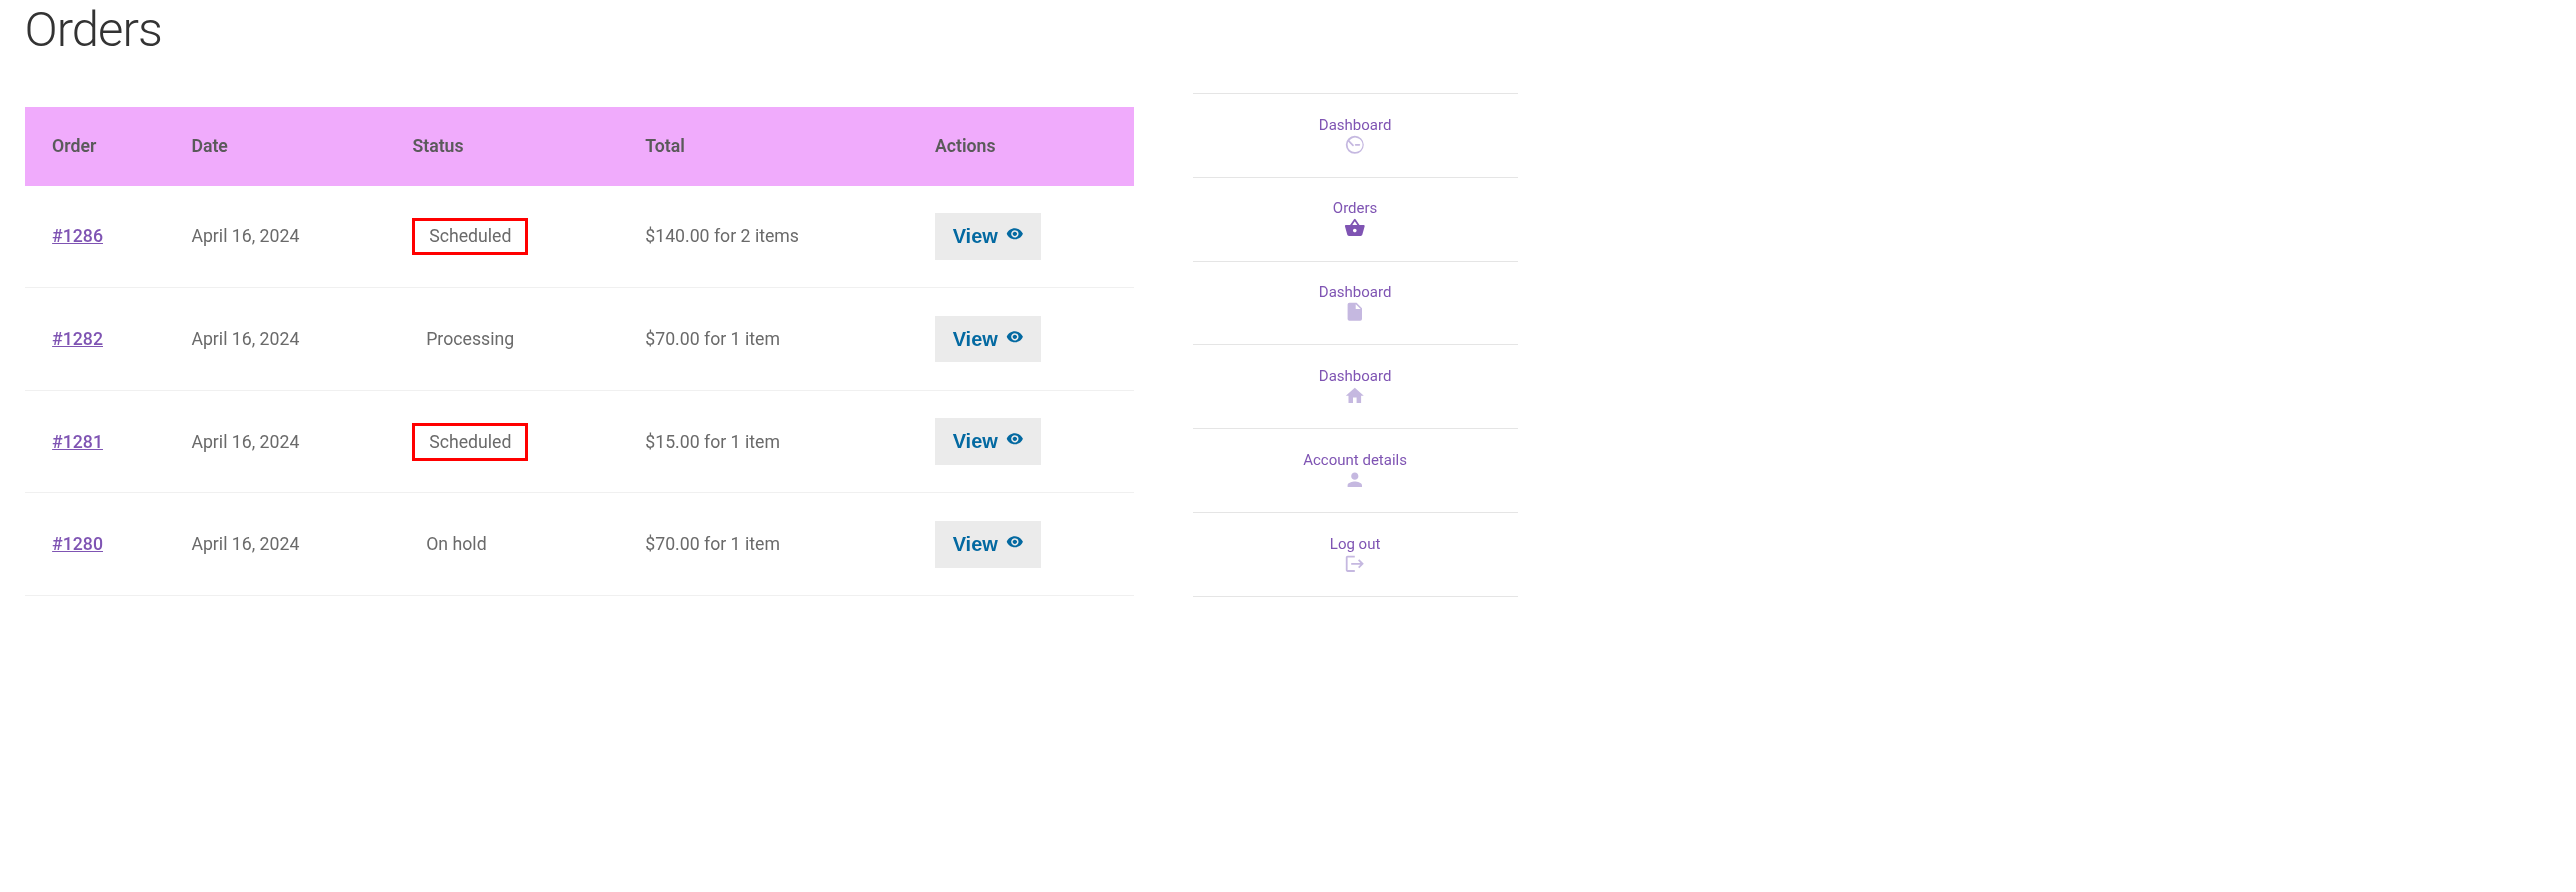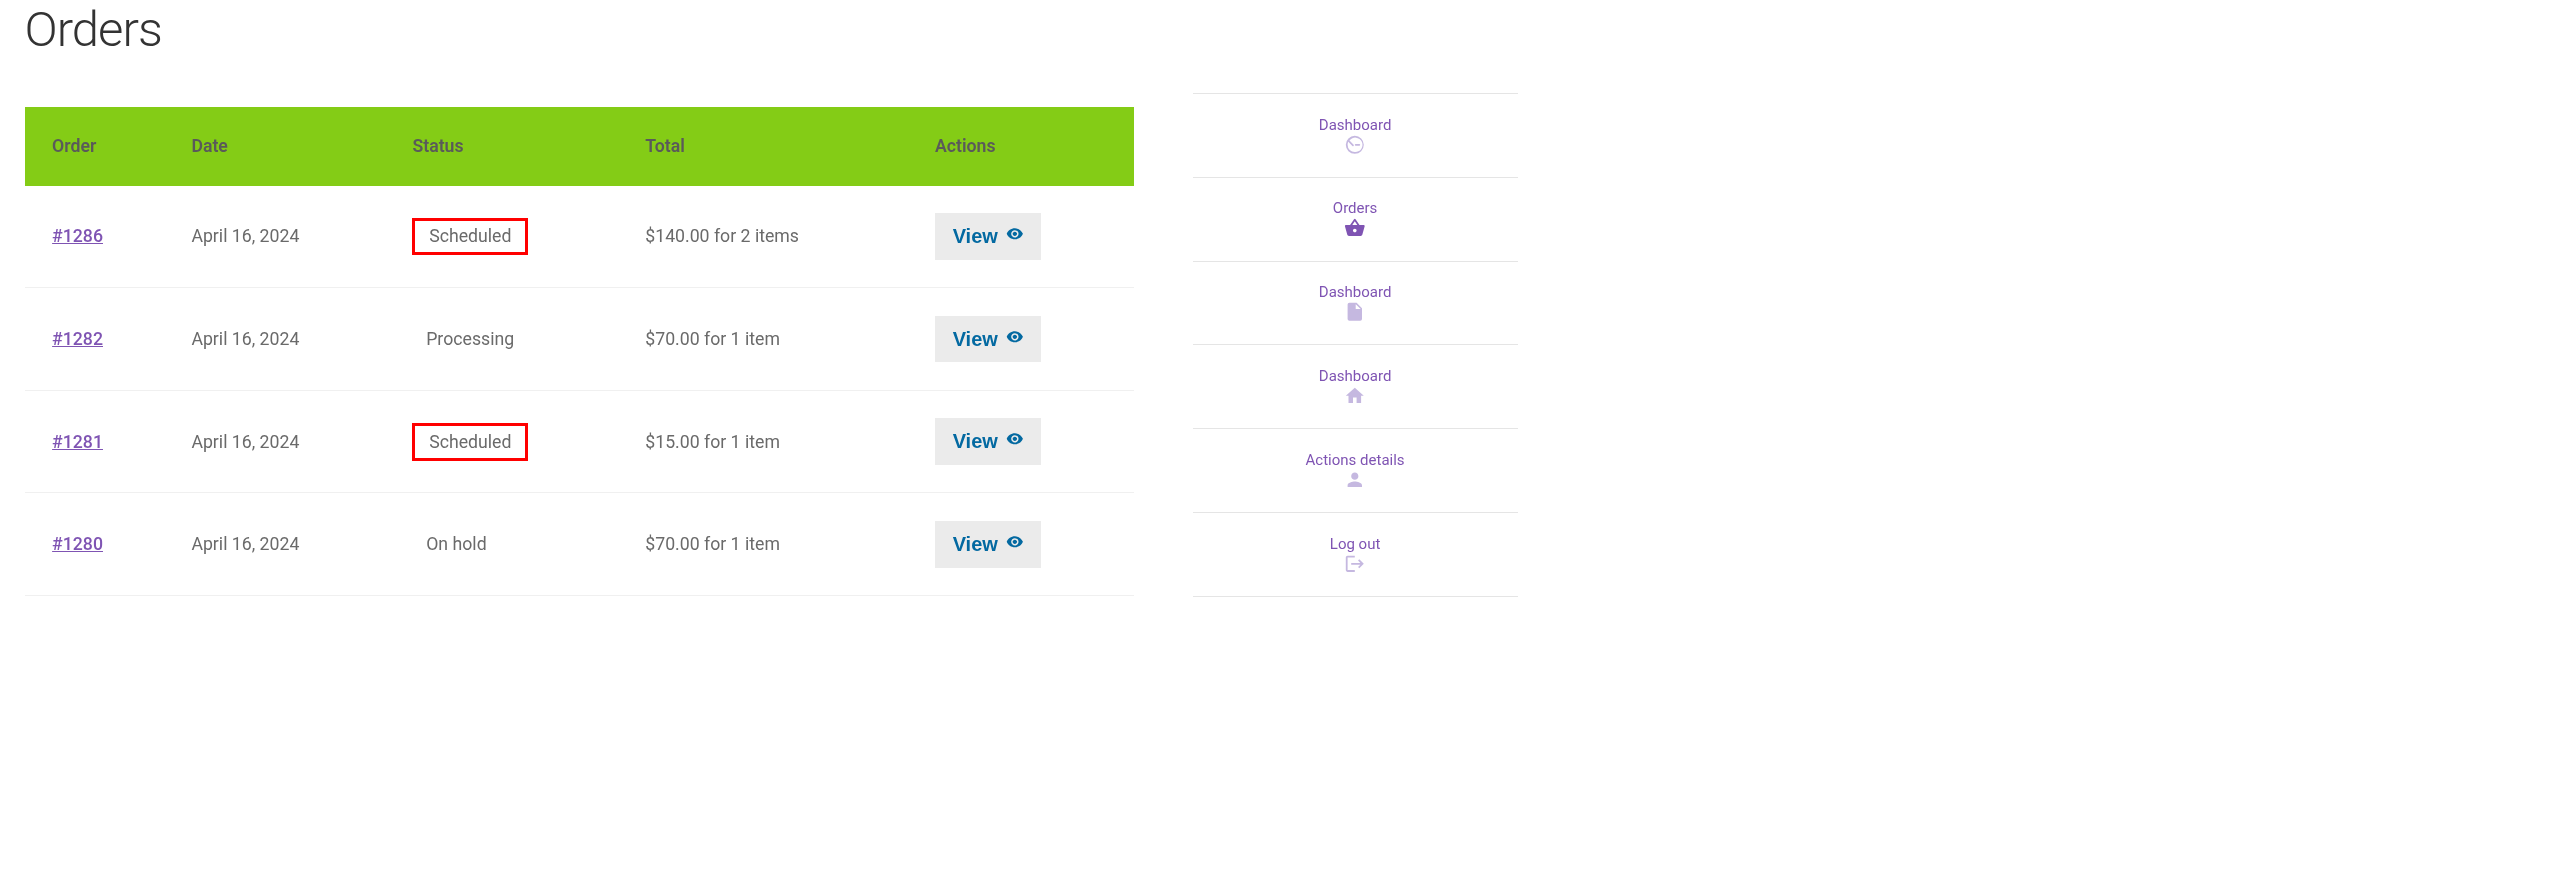--- a/index.html
+++ b/index.html
@@ -23,21 +23,21 @@
       font-weight: 300;
       color: #333;
       margin-bottom: 49px;
       letter-spacing: -1px;
     }
     table {
       width: 100%;
       border-collapse: collapse;
     }
     thead tr {
-      background: #84cc16;
+      background: #f0abfc;
     }
     th {
       text-align: left;
       font-weight: 600;
       font-size: 17.7px;
       color: #5a5a5a;
       padding: 29.5px 19.7px;
     }
     th:first-child { padding-left: 27.5px; }
     td {
@@ -196,21 +196,21 @@
             <path d="M14 2H6a2 2 0 0 0-2 2v16a2 2 0 0 0 2 2h12a2 2 0 0 0 2-2V8l-6-6zm-1 7V3.5L18.5 9H13z"></path>
           </svg></span>
       </a>
       <a class="nav-item" href="#">
         <span>Dashboard</span>
         <span class="nav-icon"><svg viewBox="0 0 24 24" fill="currentColor">
             <path d="M10 20v-6h4v6h5v-8h3L12 3 2 12h3v8z"></path>
           </svg></span>
       </a>
       <a class="nav-item" href="#">
-        <span>Actions details</span>
+        <span>Account details</span>
         <span class="nav-icon"><svg viewBox="0 0 24 24" fill="currentColor">
             <path d="M12 12c2.21 0 4-1.79 4-4s-1.79-4-4-4-4 1.79-4 4 1.79 4 4 4zm0 2c-2.67 0-8 1.34-8 4v2h16v-2c0-2.66-5.33-4-8-4z"></path>
           </svg></span>
       </a>
       <a class="nav-item" href="#">
         <span>Log out</span>
         <span class="nav-icon"><svg viewBox="0 0 24 24" fill="currentColor">
             <path d="M17 7l-1.41 1.41L18.17 11H8v2h10.17l-2.58 2.58L17 17l5-5-5-5zM4 5h8V3H4c-1.1 0-2 .9-2 2v14c0 1.1.9 2 2 2h8v-2H4V5z"></path>
           </svg></span>
       </a>

